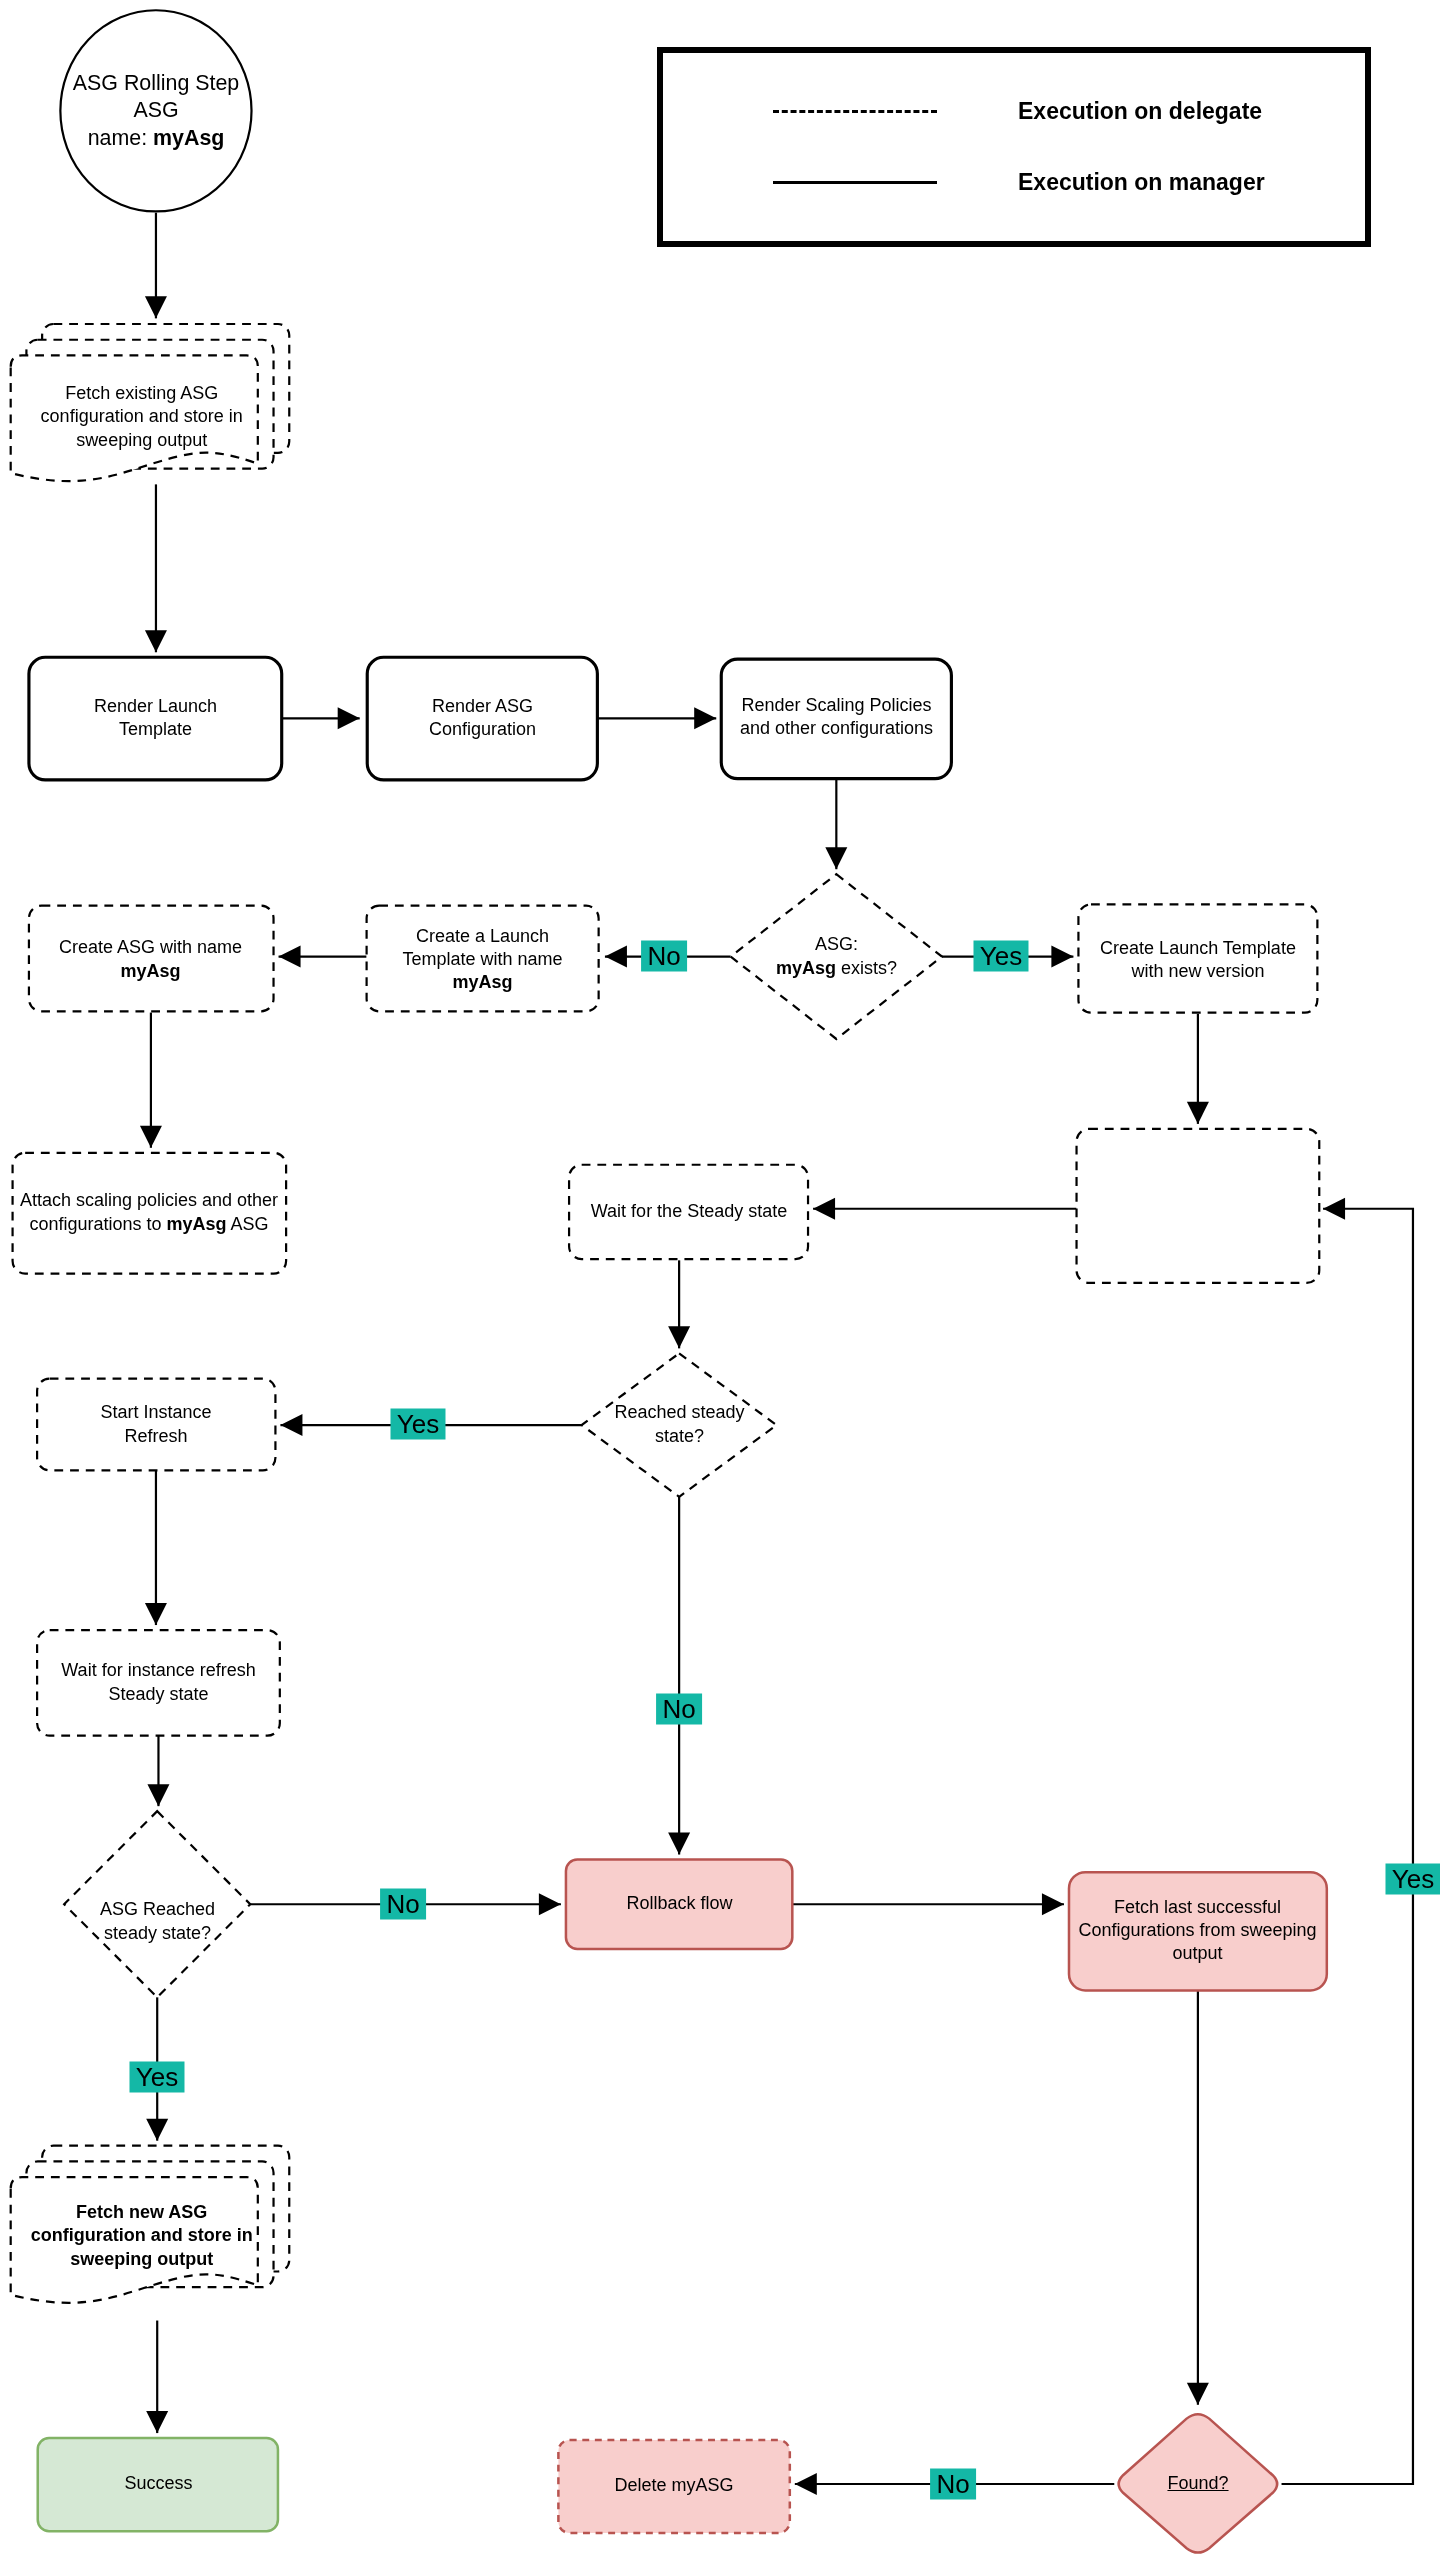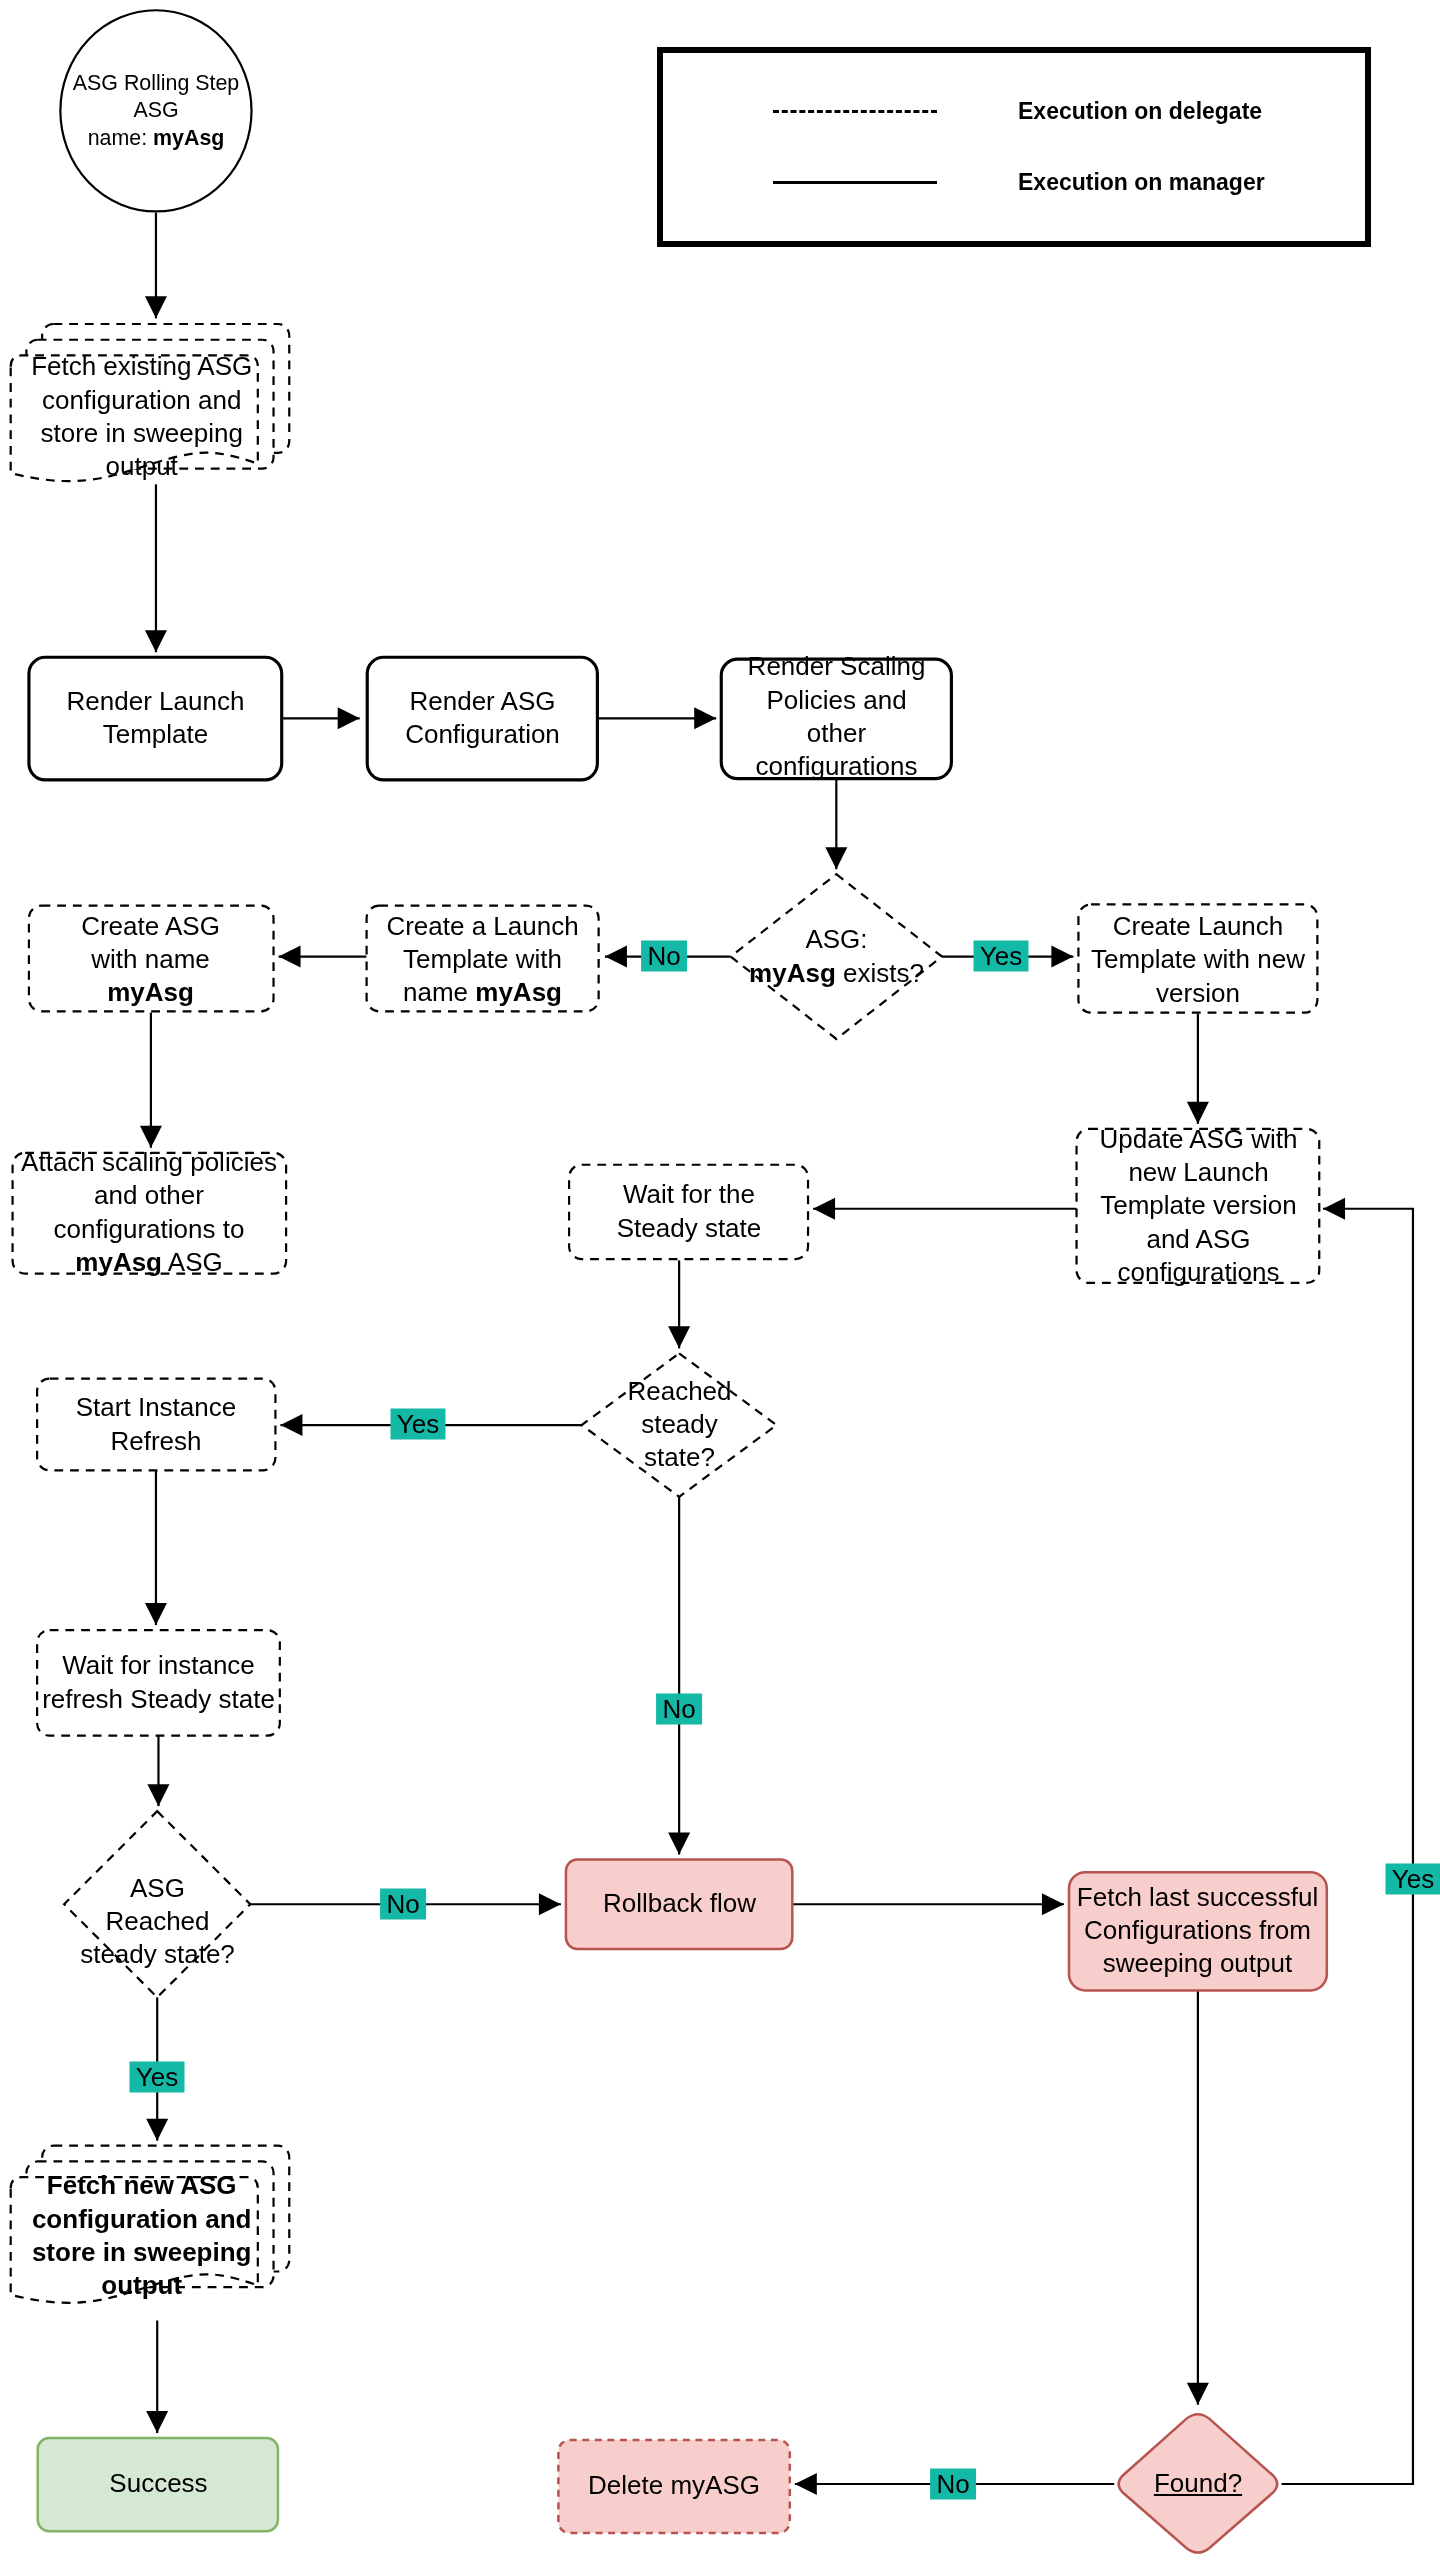--- a/index.html
+++ b/index.html
@@ -1,21 +1,21 @@
 <!DOCTYPE html>
 <html style="font-size:10px"><head>
 <meta charset="utf-8">
 <style>
   html,body{margin:0;padding:0;background:#fff;}
   body{width:1440px;height:2576px;position:relative;overflow:hidden;
        font-family:"Liberation Sans", sans-serif;color:#000;}
   #stage{position:absolute;left:0;top:0;width:1440px;height:2576px;}
   #wires{position:absolute;left:0;top:0;}
   .node{position:absolute;display:flex;flex-direction:column;align-items:center;justify-content:center;
-        text-align:center;font-size:26px;line-height:1.28;}
+        text-align:center;font-size:18px;line-height:1.28;}
   .elabel{position:absolute;transform:translate(-50%,-50%);background:#14b8a6;
           font-size:26px;padding:0 6.3px;white-space:nowrap;}
   .legend{position:absolute;left:657px;top:47px;width:714px;height:200px;
           border:6.3px solid #000;box-sizing:border-box;
           display:flex;flex-direction:column;justify-content:center;gap:44px;}
   .legend-row{display:flex;align-items:center;padding-left:110px;}
   .legend-sample{width:164px;height:0;}
   .legend-sample.dashed{border-top:3.1px dashed #000;}
   .legend-sample.solid{border-top:3.1px solid #000;}
   .legend-label{margin-left:81px;font-weight:bold;font-size:23px;}
@@ -155,23 +155,20 @@
   </div>
 
   <div class="node" style="left:17px;top:1156px;width:264px;height:113px;">
     <div style="width:264px;"><span>Attach scaling policies and other configurations to </span><b>myAsg</b><span> ASG</span></div>
   </div>
 
   <div class="node" style="left:585px;top:1163px;width:208px;height:97px;">
     <div style="width:208px;">Wait for the Steady state</div>
   </div>
 
-  <div class="node" style="left:1082px;top:1132px;width:233px;height:148px;">
-    <div style="width:233px;">Update ASG with new Launch Template version and ASG configurations</div>
-  </div>
 
   <div class="node" style="left:604px;top:1374px;width:151px;height:101px;">
     <div style="width:145px;">Reached steady state?</div>
   </div>
 
   <div class="node" style="left:74px;top:1376px;width:164px;height:97px;">
     <div style="width:164px;">Start Instance Refresh</div>
   </div>
 
   <div class="node" style="left:42px;top:1634px;width:233px;height:97px;">

